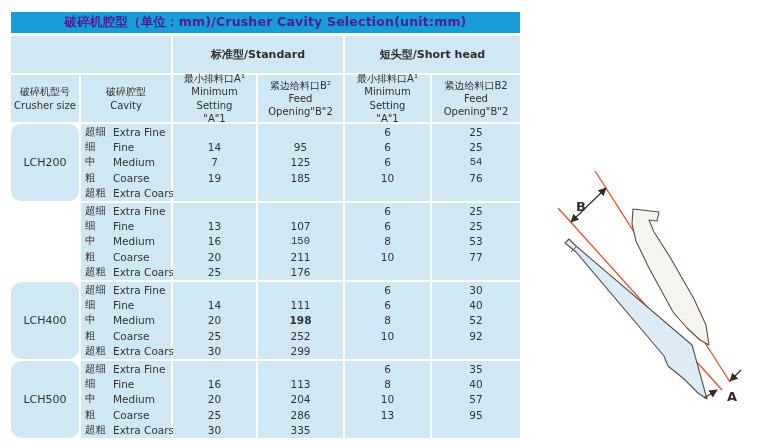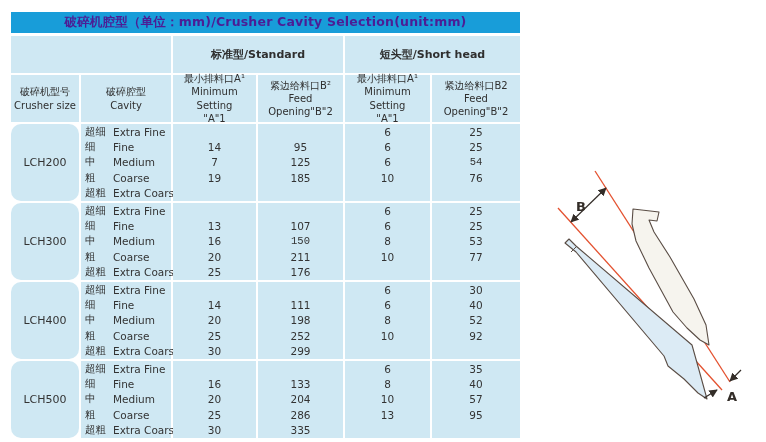--- a/index.html
+++ b/index.html
@@ -123,21 +123,20 @@
         <div class="cell cav" style="grid-area: 5 / 2;">
           <span class="zh">超粗</span>
           <span class="en">Extra Coarse</span>
         </div>
         <div class="cell val" style="grid-area: 5 / 3;"></div>
         <div class="cell val" style="grid-area: 5 / 4;"></div>
         <div class="cell val" style="grid-area: 5 / 5;"></div>
         <div class="cell val" style="grid-area: 5 / 6;"></div>
       </div>
       <div class="grid block">
-        <div class="cell model">LCH300</div>
         <div class="cell cav" style="grid-area: 1 / 2;">
           <span class="zh">超细</span>
           <span class="en">Extra Fine</span>
         </div>
         <div class="cell val" style="grid-area: 1 / 3;"></div>
         <div class="cell val" style="grid-area: 1 / 4;"></div>
         <div class="cell val" style="grid-area: 1 / 5;">6</div>
         <div class="cell val" style="grid-area: 1 / 6;">25</div>
         <div class="cell cav" style="grid-area: 2 / 2;">
           <span class="zh">细</span>
@@ -188,21 +187,21 @@
         </div>
         <div class="cell val" style="grid-area: 2 / 3;">14</div>
         <div class="cell val" style="grid-area: 2 / 4;">111</div>
         <div class="cell val" style="grid-area: 2 / 5;">6</div>
         <div class="cell val" style="grid-area: 2 / 6;">40</div>
         <div class="cell cav" style="grid-area: 3 / 2;">
           <span class="zh">中</span>
           <span class="en">Medium</span>
         </div>
         <div class="cell val" style="grid-area: 3 / 3;">20</div>
-        <div class="cell val" style="grid-area: 3 / 4;">198</div>
+        <div class="cell val" style="grid-area: 3 / 4; font-weight: bold;">198</div>
         <div class="cell val" style="grid-area: 3 / 5;">8</div>
         <div class="cell val" style="grid-area: 3 / 6;">52</div>
         <div class="cell cav" style="grid-area: 4 / 2;">
           <span class="zh">粗</span>
           <span class="en">Coarse</span>
         </div>
         <div class="cell val" style="grid-area: 4 / 3;">25</div>
         <div class="cell val" style="grid-area: 4 / 4;">252</div>
         <div class="cell val" style="grid-area: 4 / 5;">10</div>
         <div class="cell val" style="grid-area: 4 / 6;">92</div>
@@ -223,21 +222,21 @@
         </div>
         <div class="cell val" style="grid-area: 1 / 3;"></div>
         <div class="cell val" style="grid-area: 1 / 4;"></div>
         <div class="cell val" style="grid-area: 1 / 5;">6</div>
         <div class="cell val" style="grid-area: 1 / 6;">35</div>
         <div class="cell cav" style="grid-area: 2 / 2;">
           <span class="zh">细</span>
           <span class="en">Fine</span>
         </div>
         <div class="cell val" style="grid-area: 2 / 3;">16</div>
-        <div class="cell val" style="grid-area: 2 / 4;">133</div>
+        <div class="cell val" style="grid-area: 2 / 4;">113</div>
         <div class="cell val" style="grid-area: 2 / 5;">8</div>
         <div class="cell val" style="grid-area: 2 / 6;">40</div>
         <div class="cell cav" style="grid-area: 3 / 2;">
           <span class="zh">中</span>
           <span class="en">Medium</span>
         </div>
         <div class="cell val" style="grid-area: 3 / 3;">20</div>
         <div class="cell val" style="grid-area: 3 / 4;">204</div>
         <div class="cell val" style="grid-area: 3 / 5;">10</div>
         <div class="cell val" style="grid-area: 3 / 6;">57</div>

